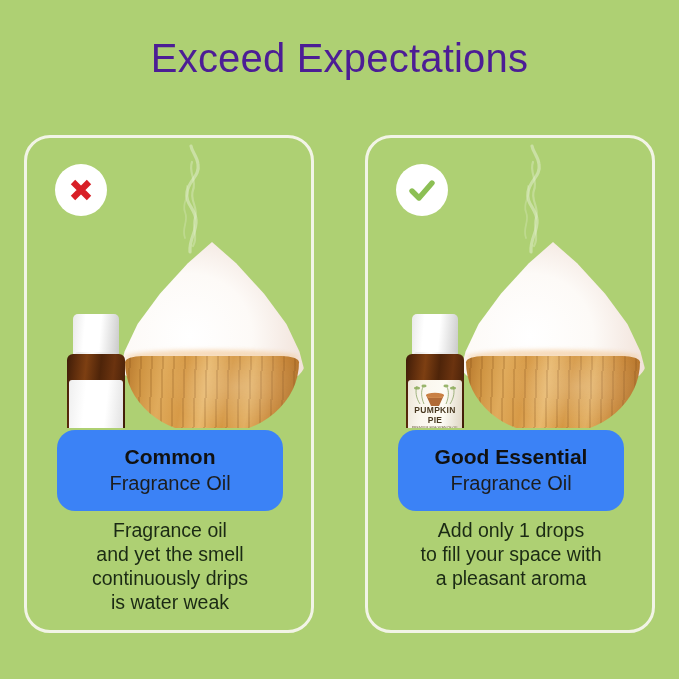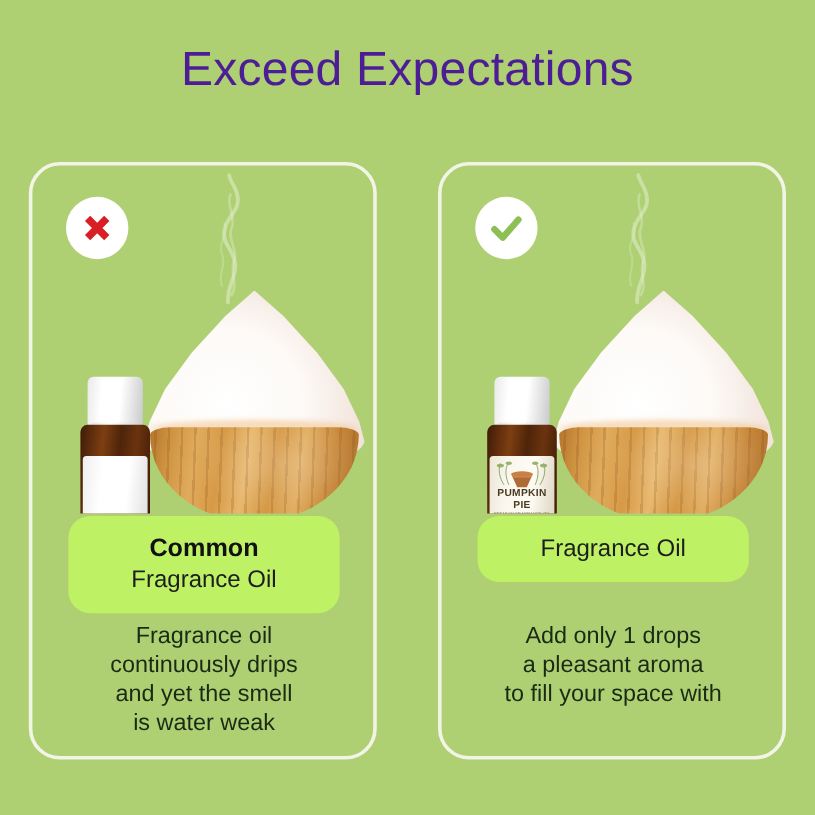--- a/index.html
+++ b/index.html
@@ -214,21 +214,21 @@
     line-height: 4.6px;
   }
 
   
   .name-card {
     position: absolute;
     left: 30px;
     top: 292px;
     width: 226px;
     padding: 14px 10px 15px;
-    background: #bef264;
+    background: #3b82f6;
     border-radius: 18px;
     text-align: center;
   }
   .name-brand {
     font-size: 21px;
     font-weight: 700;
     color: #111111;
     line-height: 1.25;
   }
   .name-type {
@@ -289,22 +289,22 @@
 
   </div>
 
   <div class="name-card">
     <div class="name-brand">Common</div>
     <div class="name-type">Fragrance Oil</div>
   </div>
 
   <div class="desc">
     <span>Fragrance oil</span>
+    <span>and yet the smell</span>
     <span>continuously drips</span>
-    <span>and yet the smell</span>
     <span>is water weak</span>
   </div>
 
 </div>
 
 <div class="panel panel-right">
 
   <div class="badge">
     <svg width="32" height="32" viewBox="0 0 32 32" aria-hidden="true">
       <path d="M6 17 L13 24 L26 9" fill="none" stroke="#8cbf54" stroke-width="5.4" stroke-linecap="round" stroke-linejoin="round"></path>
@@ -353,22 +353,23 @@
         <div class="label-sub">
           <span>PREMIUM FRAGRANCE OIL</span><br>
           
         </div>
       </div>
     </div>
 
   </div>
 
   <div class="name-card">
+    <div class="name-brand">Good Essential</div>
     <div class="name-type">Fragrance Oil</div>
   </div>
 
   <div class="desc">
     <span>Add only 1 drops</span>
+    <span>to fill your space with</span>
     <span>a pleasant aroma</span>
-    <span>to fill your space with</span>
   </div>
 
 </div>
 
 </body></html>

